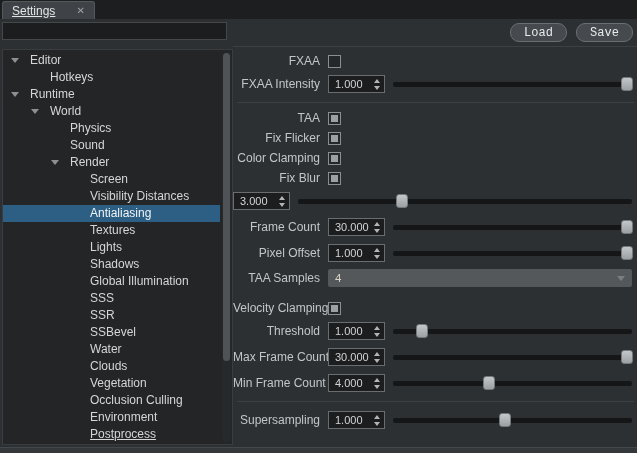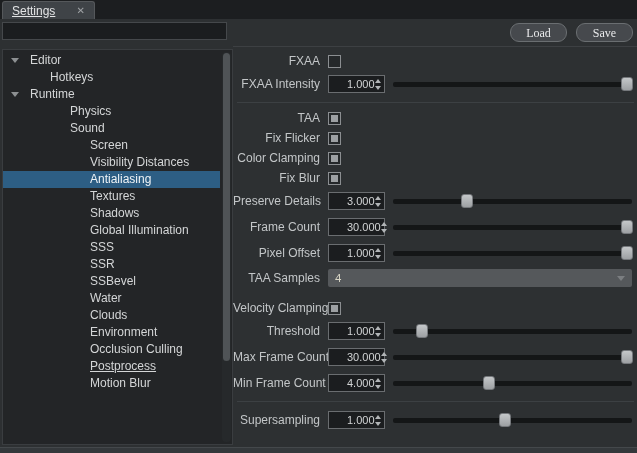--- a/index.html
+++ b/index.html
@@ -41,37 +41,37 @@
   .vscroll-thumb{position:absolute;left:1px;right:1px;top:1px;height:79%;background:#4f5356;border-radius:4px;}
   
   .right{position:absolute;left:233px;right:0;top:19px;bottom:6px;overflow:hidden;}
   .toolbar{
     height:28px;display:flex;justify-content:flex-end;align-items:center;
     gap:9px;padding-right:4px;border-bottom:1px solid #3d4043;
   }
   .btn{
     width:57px;height:19px;background:var(--button-bg,#46494d);
     border:1px solid #6a6e71;border-radius:9px;color:#e9eaeb;
-    font-family:Liberation Serif, serif;font-size:12px;line-height:16px;padding:0;
+    font-family:Liberation Mono, monospace;font-size:12px;line-height:16px;padding:0;
   }
   .form{padding:4px 3px 0 0;}
   .row{display:flex;align-items:center;}
   .row-checkbox{height:20px;}
   .row-slider{height:26px;}
   .row-select{height:24px;}
   .row.gap{margin-top:8px;}
   .row-label{width:95px;flex:none;text-align:right;padding-right:8px;color:#c3c6c8;font-size:12px;white-space:nowrap;}
   .row-ctrl{flex:1;display:flex;align-items:center;min-width:0;}
   
   .cb{width:13px;height:13px;border:1px solid #8b8e91;background:#25282a;display:flex;}
   .cb .mark{display:none;}
   .cb.checked .mark{display:block;width:7px;height:7px;margin:auto;background:#9da0a3;}
   
   .spin{width:57px;height:18px;flex:none;border:1px solid #6a6d70;background:var(--input-bg,#1b1d1f);display:flex;align-items:center;}
-  .spin-val{flex:1;padding-left:18px;font-size:11px;color:#d2d4d5;}
+  .spin-val{flex:1;padding-left:6px;font-size:11px;color:#d2d4d5;}
   .spin-arrows{width:13px;display:flex;flex-direction:column;align-items:center;gap:3px;padding-right:2px;}
   .arr-up{width:0;height:0;border-left:3px solid transparent;border-right:3px solid transparent;border-bottom:4px solid #b2b5b7;}
   .arr-dn{width:0;height:0;border-left:3px solid transparent;border-right:3px solid transparent;border-top:4px solid #b2b5b7;}
   
   .slider{position:relative;flex:1;height:16px;margin-left:8px;margin-right:2px;}
   .slider-track{position:absolute;left:0;right:0;top:6px;height:5px;background:#141617;border-radius:2px;}
   .slider-handle{
     position:absolute;top:1px;width:12px;height:14px;border-radius:3px;
     background:linear-gradient(#c4c7c9,#9da0a3);border:1px solid #75787c;
   }
@@ -98,35 +98,39 @@
     </div>
   </div>
 
   <input class="search" type="text" value="" placeholder="" style="">
 
   <div class="tree">
     <div class="tree-rows">
         <div class="tree-row" style="padding-left: 27px;"><span class="expander" style="left: 8px;"></span><span>Editor</span></div>
         <div class="tree-row" style="padding-left: 47px;"><span>Hotkeys</span></div>
         <div class="tree-row" style="padding-left: 27px;"><span class="expander" style="left: 8px;"></span><span>Runtime</span></div>
+        <div class="tree-row" style="padding-left: 47px;"><span class="expander" style="left: 28px;"></span><span>World</span></div>
         <div class="tree-row" style="padding-left: 67px;"><span>Physics</span></div>
         <div class="tree-row" style="padding-left: 67px;"><span>Sound</span></div>
+        <div class="tree-row" style="padding-left: 67px;"><span class="expander" style="left: 48px;"></span><span>Render</span></div>
         <div class="tree-row" style="padding-left: 87px;"><span>Screen</span></div>
         <div class="tree-row" style="padding-left: 87px;"><span>Visibility Distances</span></div>
         <div class="tree-row selected" style="padding-left: 87px;"><span>Antialiasing</span></div>
         <div class="tree-row" style="padding-left: 87px;"><span>Textures</span></div>
+        <div class="tree-row" style="padding-left: 87px;"><span>Lights</span></div>
         <div class="tree-row" style="padding-left: 87px;"><span>Shadows</span></div>
         <div class="tree-row" style="padding-left: 87px;"><span>Global Illumination</span></div>
         <div class="tree-row" style="padding-left: 87px;"><span>SSS</span></div>
         <div class="tree-row" style="padding-left: 87px;"><span>SSR</span></div>
         <div class="tree-row" style="padding-left: 87px;"><span>SSBevel</span></div>
         <div class="tree-row" style="padding-left: 87px;"><span>Water</span></div>
         <div class="tree-row" style="padding-left: 87px;"><span>Clouds</span></div>
+        <div class="tree-row" style="padding-left: 87px;"><span>Vegetation</span></div>
+        <div class="tree-row" style="padding-left: 87px;"><span>Occlusion Culling</span></div>
         <div class="tree-row" style="padding-left: 87px;"><span>Environment</span></div>
-        <div class="tree-row" style="padding-left: 87px;"><span>Occlusion Culling</span></div>
         <div class="tree-row" style="padding-left: 87px; text-decoration: underline;"><span>Postprocess</span></div>
         <div class="tree-row" style="padding-left: 87px;"><span>Motion Blur</span></div>
       </div>
     <div class="vscroll">
       <div class="vscroll-thumb"></div>
     </div>
   </div>
 
   <div class="right">
     <div class="toolbar">
@@ -183,21 +187,20 @@
         </div>
         <div class="row row-checkbox">
           <div class="row-label">Fix Blur</div>
           <div class="row-ctrl">
             <span class="cb checked">
               <span class="mark"></span>
             </span>
           </div>
         </div>
         <div class="row row-slider">
-          <div class="row-label">Preserve Details</div>
           <div class="row-ctrl">
             <div class="spin">
               <div class="spin-val">3.000</div>
               <div class="spin-arrows">
                 <span class="arr-up"></span>
                 <span class="arr-dn"></span>
               </div>
             </div>
             <div class="slider">
               <div class="slider-track"></div>

